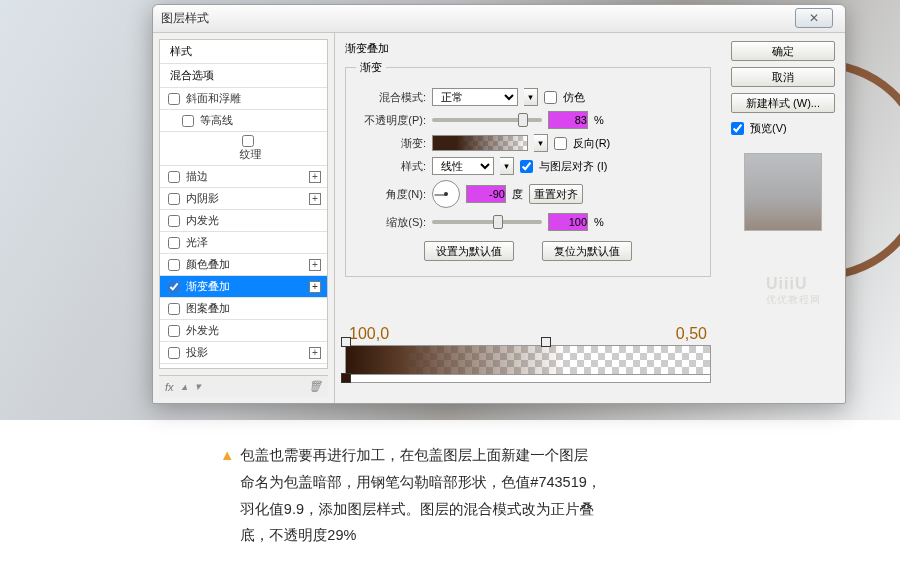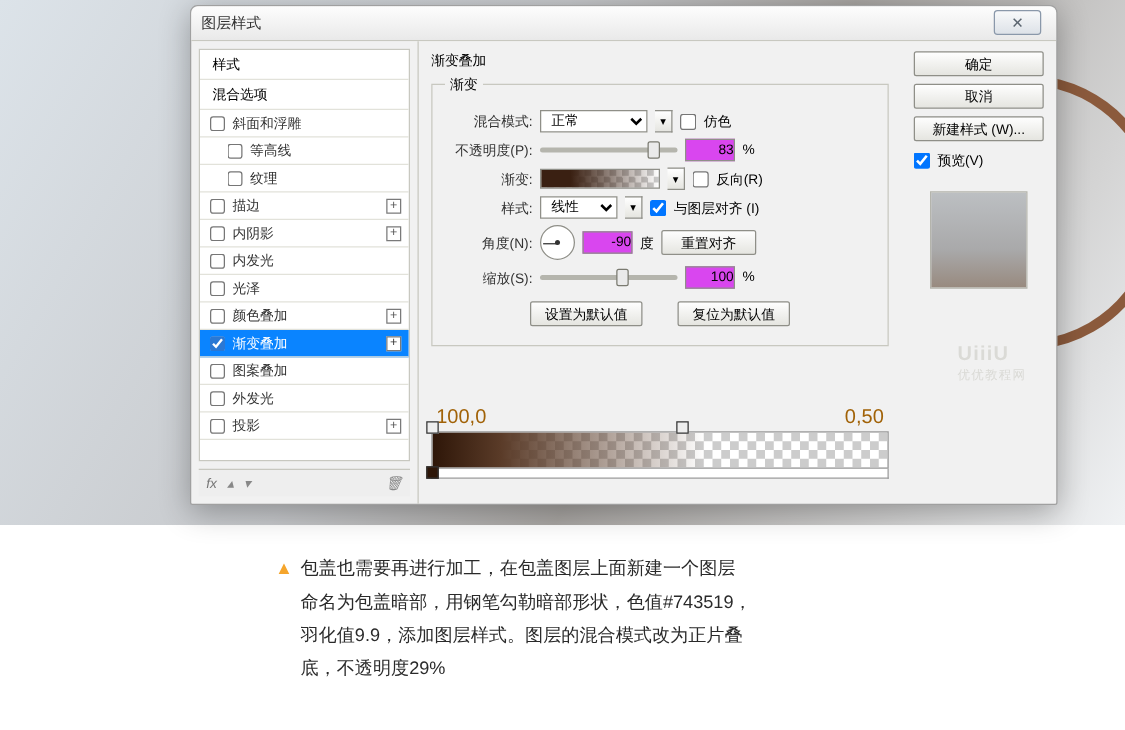--- a/index.html
+++ b/index.html
@@ -19,21 +19,21 @@
   .style-item.checked input { accent-color: #2a78d4; }
   .style-item input { margin-right:6px; width:12px; height:12px; }
   .style-item.selected { background:#0a84ff; color:#fff; }
   .plus { position:absolute; right:6px; width:12px; height:12px; border:1px solid #7a7a7a; font-size:10px; line-height:10px; text-align:center; background:#fff; color:#555; }
   .style-item.selected .plus{ background:#fff; color:#333; }
   .sidebar-footer { height:22px; border-top:1px solid #c8c8c0; margin:0 6px 6px; display:flex; align-items:center; gap:8px; padding:0 6px; background:#eee; font-style:italic; color:#777; font-size:11px; }
   .sidebar-footer .arr { color:#888; }
   .main { flex:1; padding:8px 10px; overflow:hidden; }
   .rightcol { width:124px; padding:8px 10px; display:flex; flex-direction:column; gap:6px; }
   .btn { height:20px; border:1px solid #8f8f88; background:linear-gradient(#fefefe,#e5e5e0); font-size:11px; display:flex; align-items:center; justify-content:center; border-radius:2px; }
-  .btn.small { width:76px; }
+  .btn.small { width:54px; }
   .previewbox { width:78px; height:78px; border:1px solid #b4b4ac; background:linear-gradient(180deg,#bcbfc2 0%, #a9a9aa 60%, #988a7f 100%); margin-top:6px; align-self:center; }
   .group-title { font-size:11px; margin-bottom:4px; }
   .fieldset { border:1px solid #c8c8c0; padding:8px 10px 10px; }
   .fieldset legend { font-size:11px; padding:0 4px; }
   .row { display:flex; align-items:center; gap:6px; margin:5px 0; font-size:11px; }
   .row label.lab { width:70px; text-align:right; color:#333; }
   .select { border:1px solid #8f8f88; height:18px; font-size:11px; padding:0 4px; background:#fff; }
   .chev { width:14px; height:18px; border:1px solid #8f8f88; border-left:none; background:linear-gradient(#fff,#e5e5e0); display:flex; align-items:center; justify-content:center; font-size:9px;}
   .slider { flex:1; height:4px; background:#b5b5ad; position:relative; border-radius:2px; }
   .slider .knob { position:absolute; top:-5px; width:10px; height:14px; background:#eaeaea; border:1px solid #7a7a70; border-radius:2px; transform:translateX(-50%); }
@@ -76,21 +76,21 @@
         <div class="style-head">混合选项</div>
 
         <div class="style-item">
             <input type="checkbox" style="">
             <span>斜面和浮雕</span>
           </div>
         <div class="style-item" style="padding-left:22px;">
             <input type="checkbox" style="">
             <span>等高线</span>
           </div>
-        <div class="style-item" style="padding-left:22px;">
+        <div class="style-item" style="padding-left:22px;flex-direction:column;">
             <input type="checkbox" style="">
             <span>纹理</span>
           </div>
         <div class="style-item">
             <input type="checkbox" style="">
             <span>描边</span>
             <span class="plus">+</span>
           </div>
         <div class="style-item">
             <input type="checkbox" style="">

